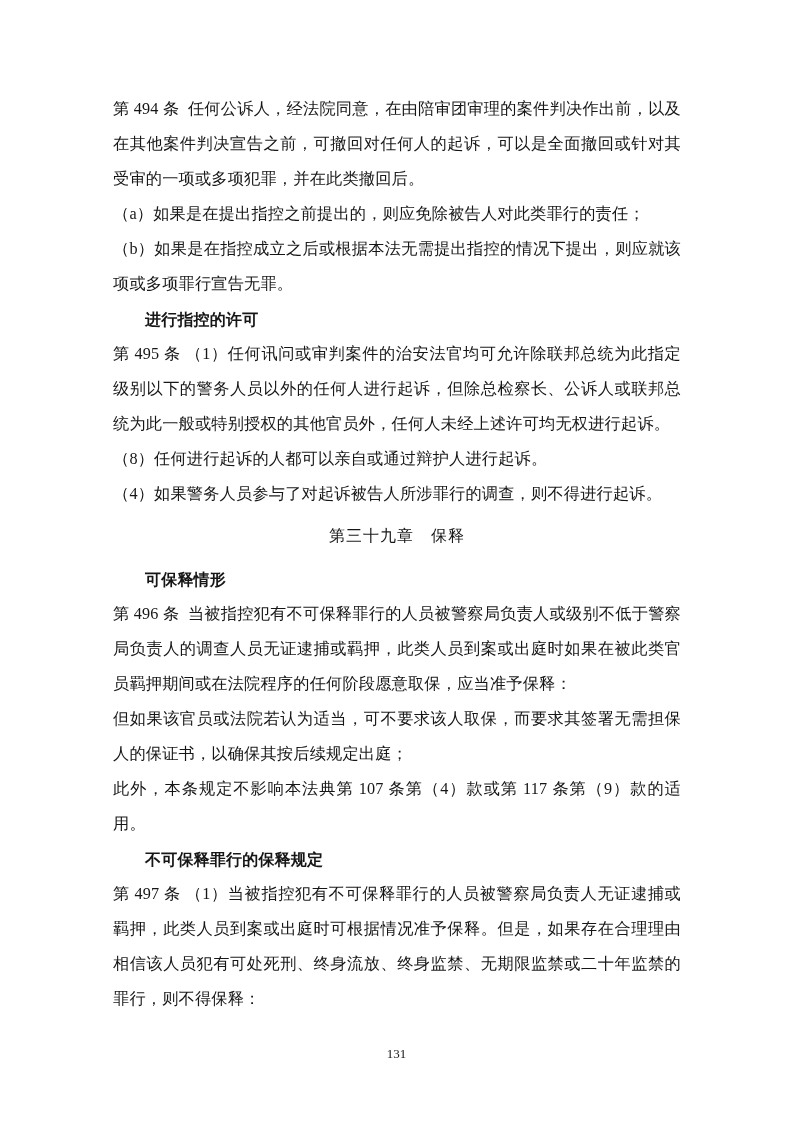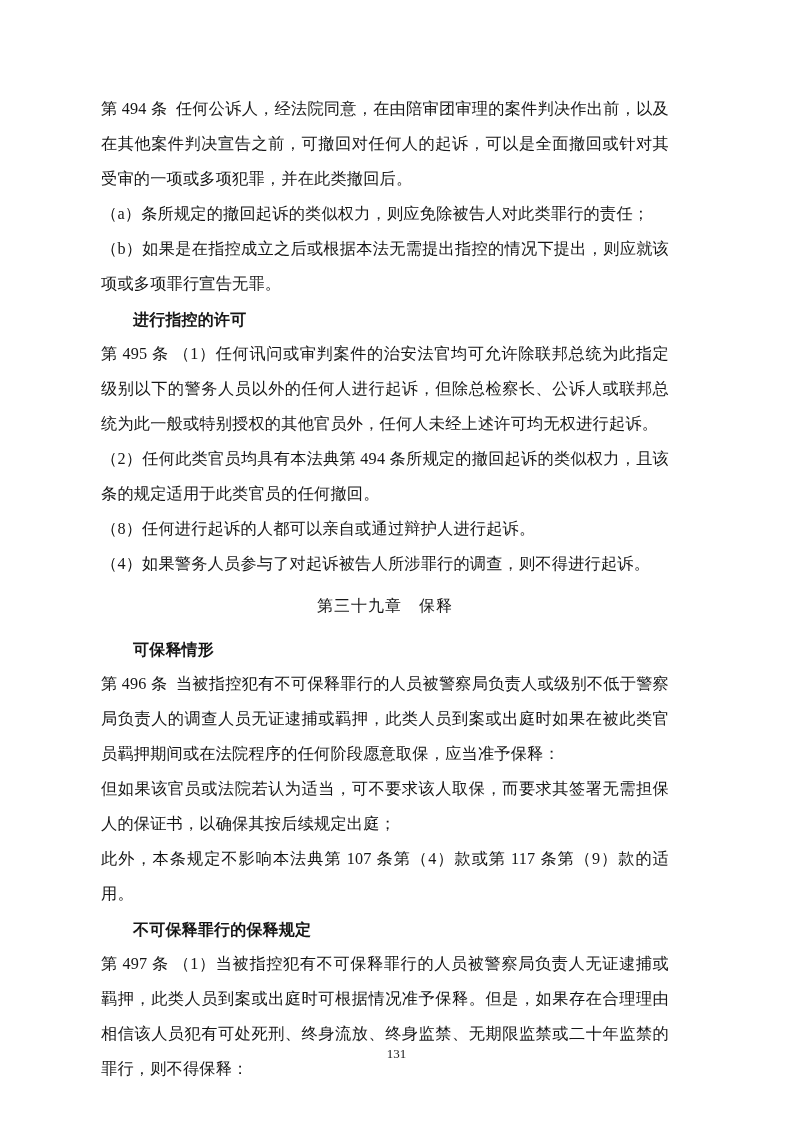--- a/index.html
+++ b/index.html
@@ -11,21 +11,21 @@
     position: relative;
     width: 793px;
     height: 1122px;
     background: #ffffff;
     color: #161616;
     font-family: "Liberation Serif", "DejaVu Serif", serif;
     overflow: hidden;
   }
   .doc {
     position: absolute;
-    left: 101px;
+    left: 113px;
     top: 92px;
     width: 568px;
   }
   .para {
     margin: 0;
     font-size: 16.2px;
     letter-spacing: 0.2px;
     line-height: 35px;
     text-align: justify;
     text-justify: inter-ideograph;
@@ -56,25 +56,24 @@
     font-size: 13px;
     color: #161616;
   }
 </style>
 </head>
 <body>
 
 <div class="page">
   <main class="doc">
     <p class="para">第 494 条  任何公诉人，经法院同意，在由陪审团审理的案件判决作出前，以及在其他案件判决宣告之前，可撤回对任何人的起诉，可以是全面撤回或针对其受审的一项或多项犯罪，并在此类撤回后。</p>
-    <p class="para">（a）条所规定的撤回起诉的类似权力，则应免除被告人对此类罪行的责任；</p>
+    <p class="para">（a）如果是在提出指控之前提出的，则应免除被告人对此类罪行的责任；</p>
     <p class="para">（b）如果是在指控成立之后或根据本法无需提出指控的情况下提出，则应就该项或多项罪行宣告无罪。</p>
     <h3 class="sec-heading">进行指控的许可</h3>
     <p class="para">第 495 条 （1）任何讯问或审判案件的治安法官均可允许除联邦总统为此指定级别以下的警务人员以外的任何人进行起诉，但除总检察长、公诉人或联邦总统为此一般或特别授权的其他官员外，任何人未经上述许可均无权进行起诉。</p>
-    <p class="para">（2）任何此类官员均具有本法典第 494 条所规定的撤回起诉的类似权力，且该条的规定适用于此类官员的任何撤回。</p>
     <p class="para">（8）任何进行起诉的人都可以亲自或通过辩护人进行起诉。</p>
     <p class="para">（4）如果警务人员参与了对起诉被告人所涉罪行的调查，则不得进行起诉。</p>
     <h2 class="chapter-heading">第三十九章　保释</h2>
     <h3 class="sec-heading">可保释情形</h3>
     <p class="para">第 496 条  当被指控犯有不可保释罪行的人员被警察局负责人或级别不低于警察局负责人的调查人员无证逮捕或羁押，此类人员到案或出庭时如果在被此类官员羁押期间或在法院程序的任何阶段愿意取保，应当准予保释：</p>
     <p class="para">但如果该官员或法院若认为适当，可不要求该人取保，而要求其签署无需担保人的保证书，以确保其按后续规定出庭；</p>
     <p class="para">此外，本条规定不影响本法典第 107 条第（4）款或第 117 条第（9）款的适用。</p>
     <h3 class="sec-heading">不可保释罪行的保释规定</h3>
     <p class="para">第 497 条 （1）当被指控犯有不可保释罪行的人员被警察局负责人无证逮捕或羁押，此类人员到案或出庭时可根据情况准予保释。但是，如果存在合理理由相信该人员犯有可处死刑、终身流放、终身监禁、无期限监禁或二十年监禁的罪行，则不得保释：</p>
   </main>

